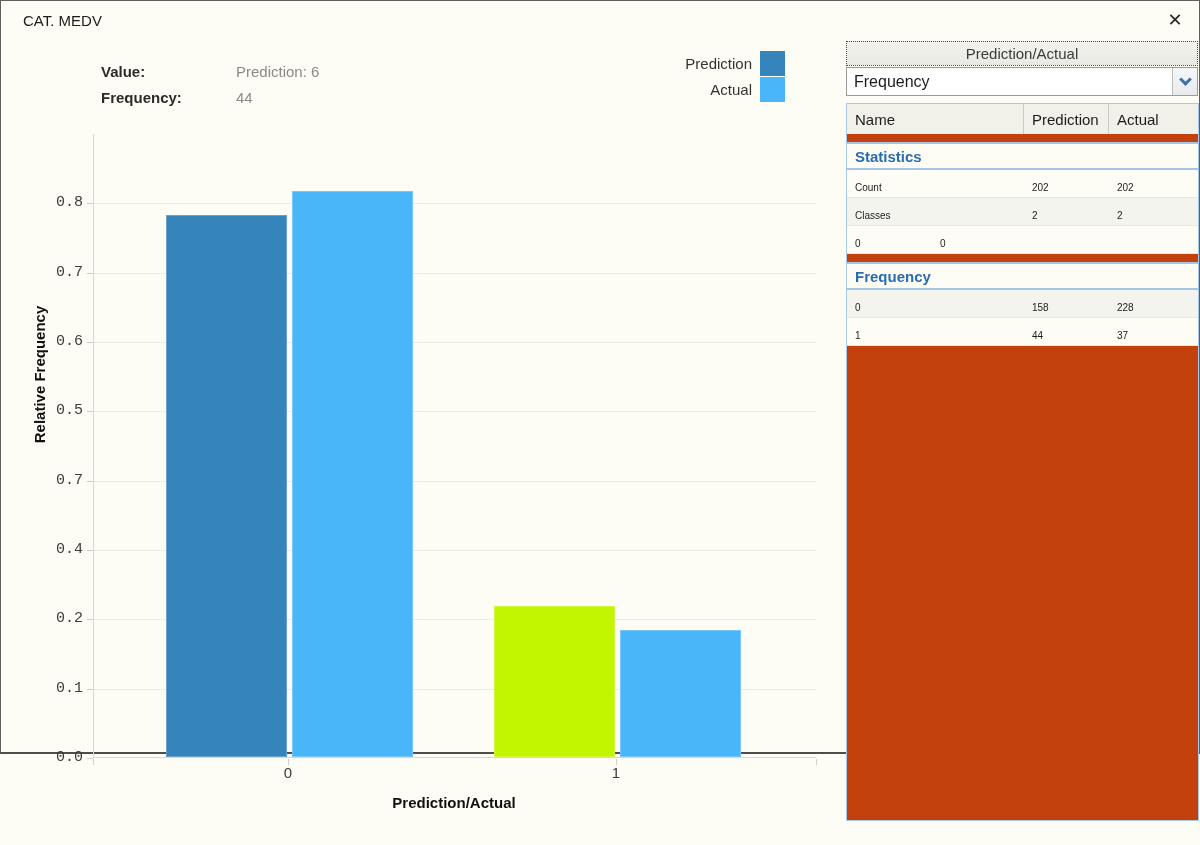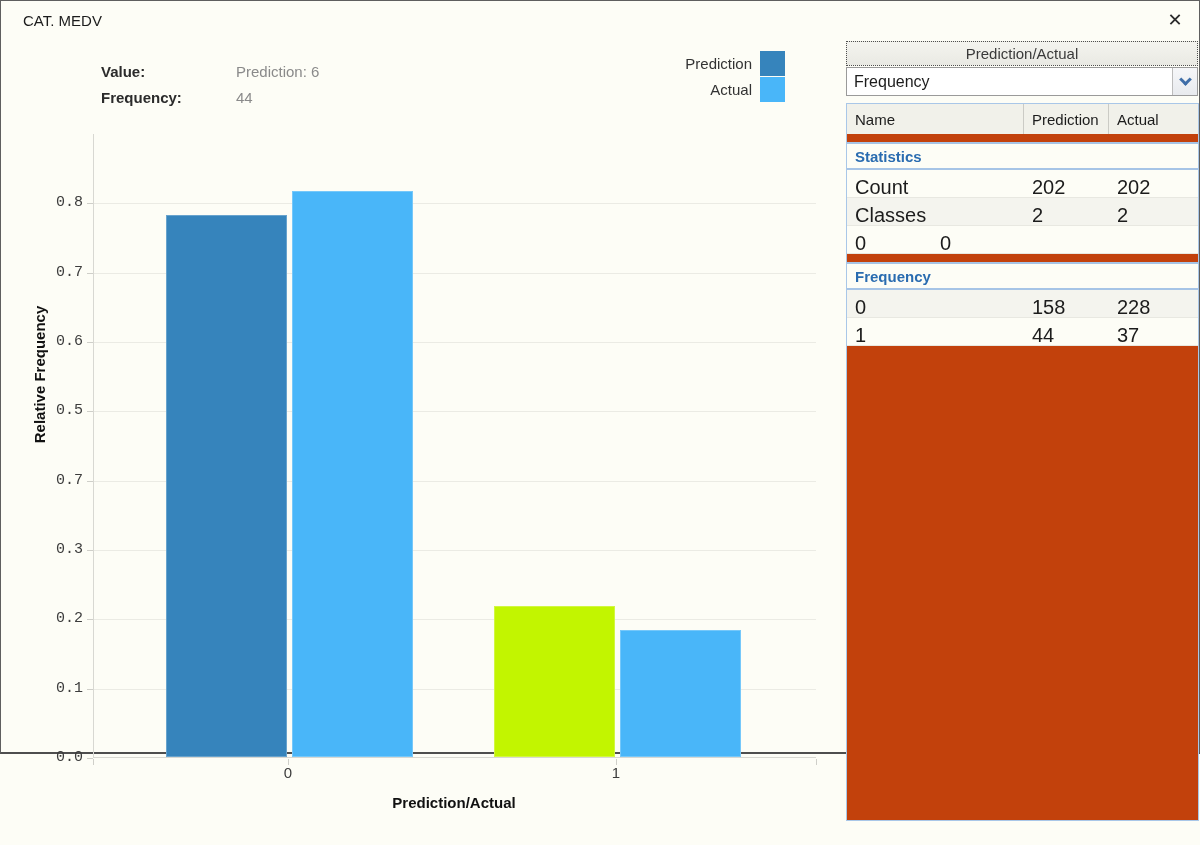--- a/index.html
+++ b/index.html
@@ -107,21 +107,21 @@
   .hcell.c1 { width: 85px; border-right: 1px solid #cbcbc5; }
   .hcell.c2 { flex: 1; }
   .section-title {
     margin-top: 8px; height: 28px; line-height: 26px; padding-left: 8px;
     font-size: 15px; font-weight: bold; color: #2a6cb0;
     border-top: 2px solid #a6c4e6; border-bottom: 2px solid #a6c4e6;
     background: #fdfdf6;
   }
   .trow { display: flex; height: 28px; border-bottom: 1px solid #e8e8e1; background: #fdfdf6; }
   .trow.alt { background: #f4f4ee; }
-  .tcell { font-size: 20px; color: #1c1c1c; display: flex; align-items: center; padding-left: 8px; margin-top: 8px; }
+  .tcell { font-size: 10px; color: #1c1c1c; display: flex; align-items: center; padding-left: 8px; margin-top: 8px; }
   .tcell.c0 { width: 177px; }
   .tcell.c1 { width: 85px; }
   .tcell.c2 { flex: 1; }
 </style>
 </head>
 <body>
 
 <div class="window">
 
   <div class="window-title">CAT. MEDV</div>
@@ -166,21 +166,21 @@
       <div class="bar" style="left: 399.5px; width: 121px; height: 151px; background: rgb(194, 245, 0);"></div>
       <div class="bar" style="left: 525.5px; width: 121px; height: 127px; background: rgb(73, 182, 249);"></div>
     </div>
   <div id="y-labels">
       <div class="ytick-label" style="top: 748px;">0.0</div>
       <div class="ytick-mark" style="top: 757px;"></div>
       <div class="ytick-label" style="top: 679px;">0.1</div>
       <div class="ytick-mark" style="top: 688px;"></div>
       <div class="ytick-label" style="top: 609px;">0.2</div>
       <div class="ytick-mark" style="top: 618px;"></div>
-      <div class="ytick-label" style="top: 540px;">0.3</div>
+      <div class="ytick-label" style="top: 540px;">0.4</div>
       <div class="ytick-mark" style="top: 549px;"></div>
       <div class="ytick-label" style="top: 471px;">0.7</div>
       <div class="ytick-mark" style="top: 480px;"></div>
       <div class="ytick-label" style="top: 401px;">0.5</div>
       <div class="ytick-mark" style="top: 410px;"></div>
       <div class="ytick-label" style="top: 332px;">0.6</div>
       <div class="ytick-mark" style="top: 341px;"></div>
       <div class="ytick-label" style="top: 263px;">0.7</div>
       <div class="ytick-mark" style="top: 272px;"></div>
       <div class="ytick-label" style="top: 193px;">0.8</div>

